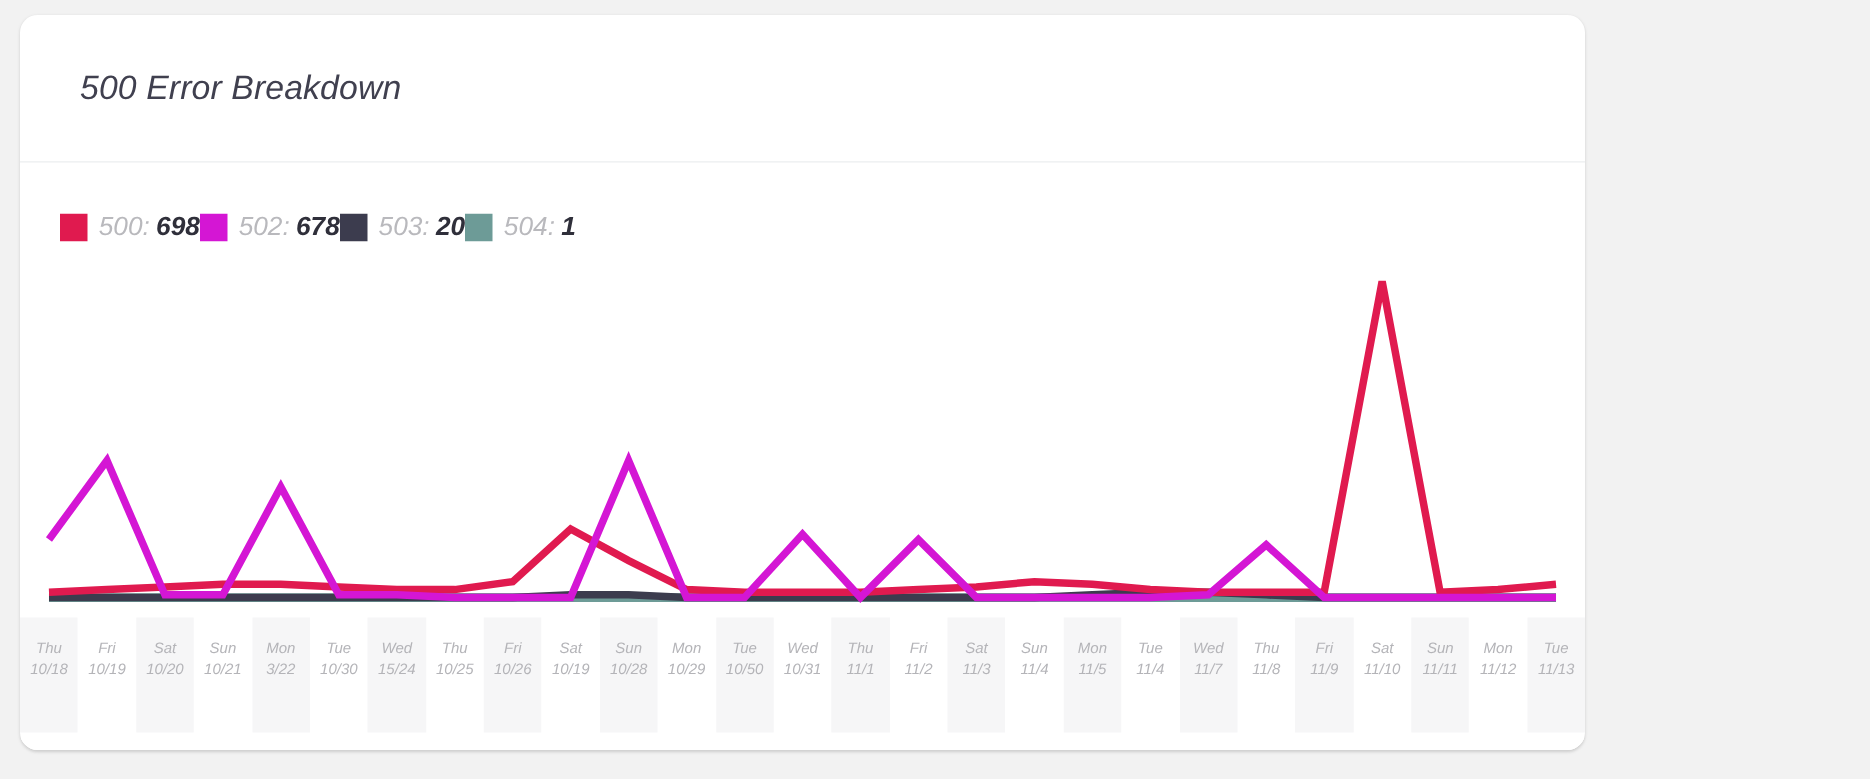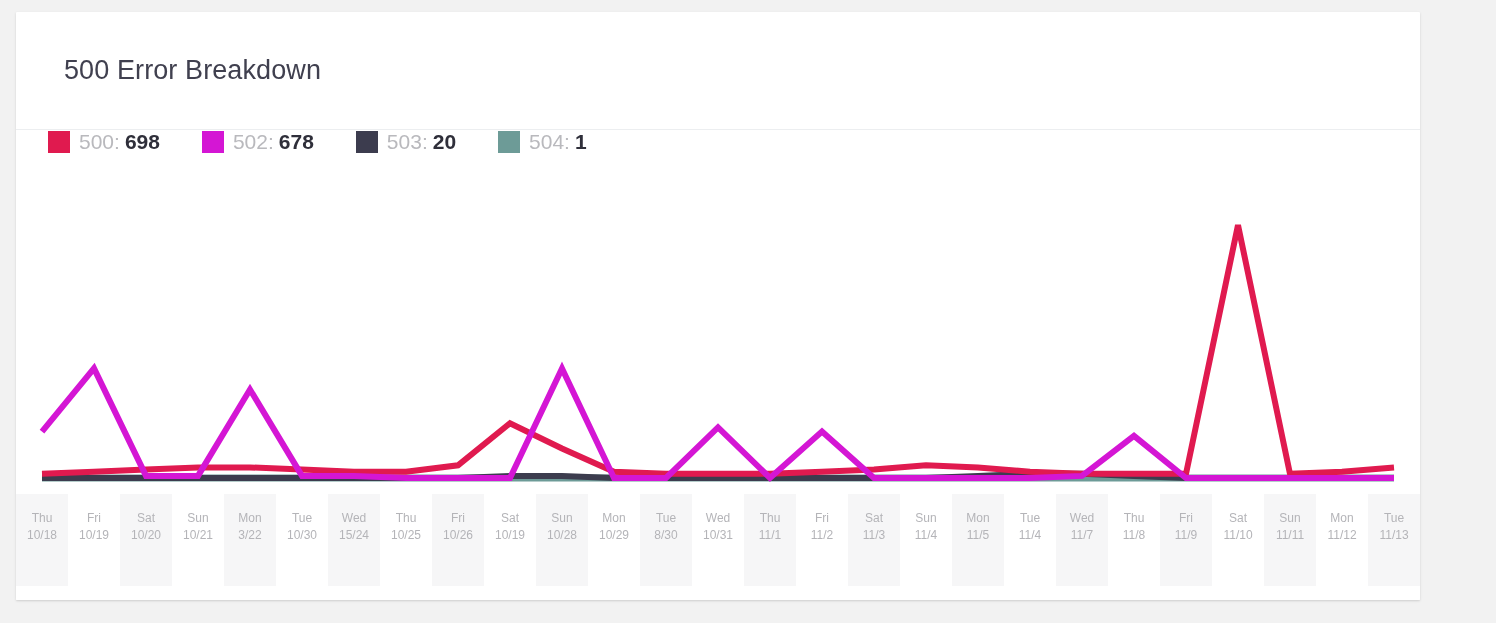--- a/index.html
+++ b/index.html
@@ -5,43 +5,43 @@
   * { box-sizing: border-box; margin: 0; padding: 0; }
   html, body {
     width: 1496px; height: 623px;
     background: #f2f2f2;
     font-family: "Liberation Sans", sans-serif;
     overflow: hidden;
   }
   #card {
     position: absolute;
     left: 16px; top: 12px;
-    width: 1404px; height: 588px;
+    width: 1252px; height: 588px;
     background: #ffffff;
-    border-radius: 1px;
+    border-radius: 14px;
     box-shadow: 0 1px 3px rgba(0,0,0,0.10), 0 1px 2px rgba(0,0,0,0.06);
     overflow: hidden;
+    font-style: italic;
   }
   #card-header {
     height: 118px;
     border-bottom: 1px solid #eceef0;
     display: flex; align-items: center;
     padding-left: 48px;
   }
   #chart-title {
     font-size: 27px;
     font-weight: 500;
     color: #40404f;
     letter-spacing: 0.1px;
   }
   #legend {
     height: 64px;
-    display: flex; align-items: flex-start;
+    display: flex; align-items: flex-end;
     padding-left: 32px;
-    gap: 42px;
   }
   .legend-item { display: flex; align-items: center; }
   .legend-swatch {
     width: 22px; height: 22px;
     display: inline-block;
     margin-right: 9px;
   }
   .legend-key { font-size: 21px; color: #b9b9bd; font-weight: 400; }
   .legend-val { font-size: 21px; color: #2f2f3a; font-weight: 600; margin-left: 5px; }
   #plot-wrap {
@@ -164,21 +164,21 @@
       <div class="xtick band">
         <div class="xtick-day">Sun</div>
         <div class="xtick-date">10/28</div>
       </div>
       <div class="xtick">
         <div class="xtick-day">Mon</div>
         <div class="xtick-date">10/29</div>
       </div>
       <div class="xtick band">
         <div class="xtick-day">Tue</div>
-        <div class="xtick-date">8/30</div>
+        <div class="xtick-date">10/50</div>
       </div>
       <div class="xtick">
         <div class="xtick-day">Wed</div>
         <div class="xtick-date">10/31</div>
       </div>
       <div class="xtick band">
         <div class="xtick-day">Thu</div>
         <div class="xtick-date">11/1</div>
       </div>
       <div class="xtick">

